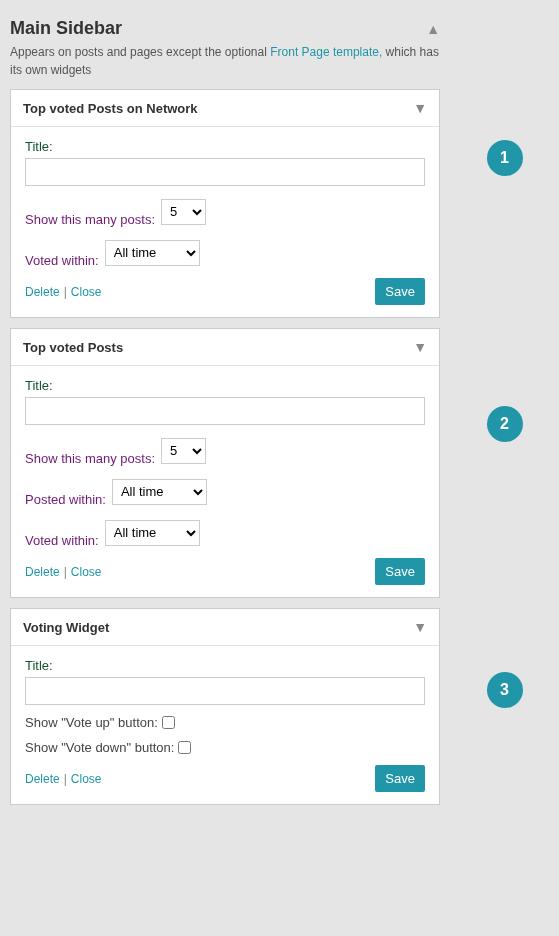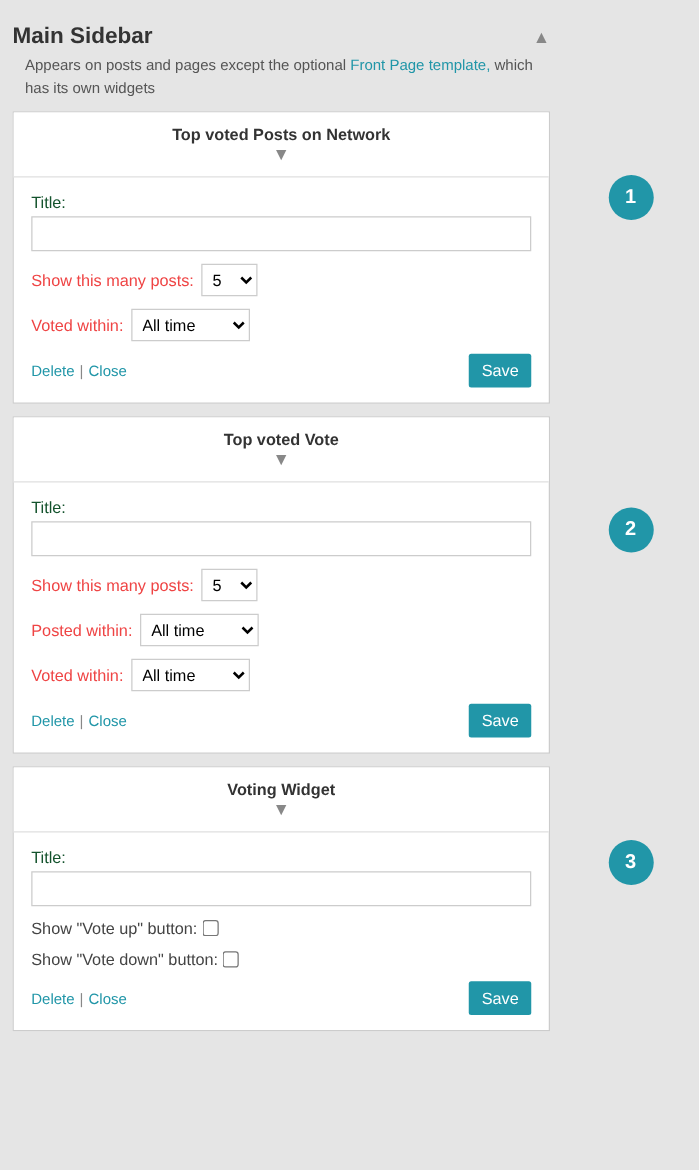--- a/index.html
+++ b/index.html
@@ -29,39 +29,37 @@
     }
     .collapse-icon {
       color: #888;
       font-size: 14px;
     }
     .sidebar-desc {
       color: #555;
       font-size: 12px;
       margin-bottom: 10px;
       line-height: 1.5;
-      margin-left: 10px;
     }
     .sidebar-desc a {
       color: #2196a8;
       text-decoration: none;
     }
     .widget-box {
       background: #fff;
       border: 1px solid #ccc;
       margin-bottom: 10px;
     }
     .widget-header {
       display: flex;
       justify-content: space-between;
       align-items: center;
       padding: 10px 12px;
       border-bottom: 1px solid #e0e0e0;
       background: #fff;
-      flex-direction: column;
     }
     .widget-title {
       font-weight: bold;
       font-size: 13px;
       color: #333;
     }
     .widget-body {
       padding: 12px 14px;
     }
     .field-label {
@@ -79,21 +77,22 @@
       height: 28px;
     }
     .inline-field {
       display: flex;
       align-items: center;
       margin-bottom: 10px;
       flex-wrap: wrap;
     }
     .inline-field label {
       margin-right: 6px;
-      color: #ef4444;
+      color: #701a75;
+      margin-top: 16px;
     }
     .small-select {
       border: 1px solid #ccc;
       padding: 3px 4px;
       font-size: 13px;
       background: #fff;
       height: 26px;
     }
     .widget-footer {
       display: flex;
@@ -215,21 +214,21 @@
           <span class="separator">|</span>
           <button class="link-btn">Close</button>
         </div>
         <button class="save-btn">Save</button>
       </div>
     </div>
   </div>
 
   <div class="widget-box">
     <div class="widget-header">
-      <span class="widget-title">Top voted Vote</span>
+      <span class="widget-title">Top voted Posts</span>
       <span class="chevron-icon">▼</span>
     </div>
     <div class="widget-body">
       <label class="field-label">Title:</label>
       <input type="text" class="text-input" value="" style="">
 
       <div class="inline-field">
         <label>Show this many posts:</label>
         <select class="small-select">
           <option>5</option>

